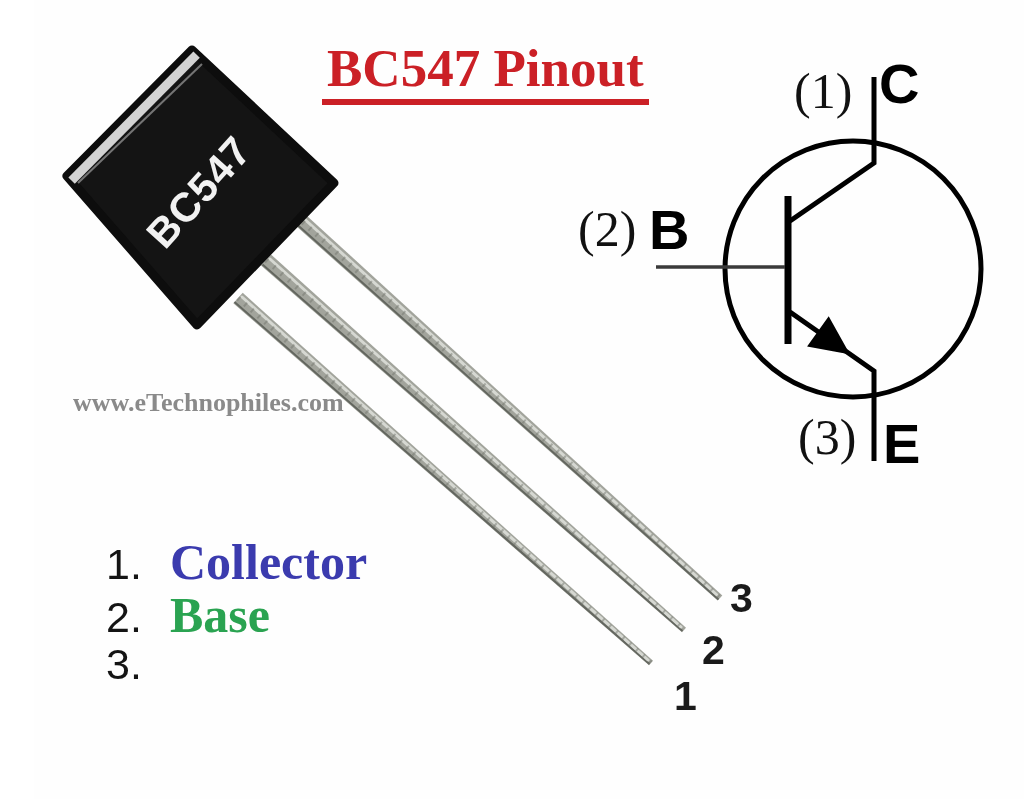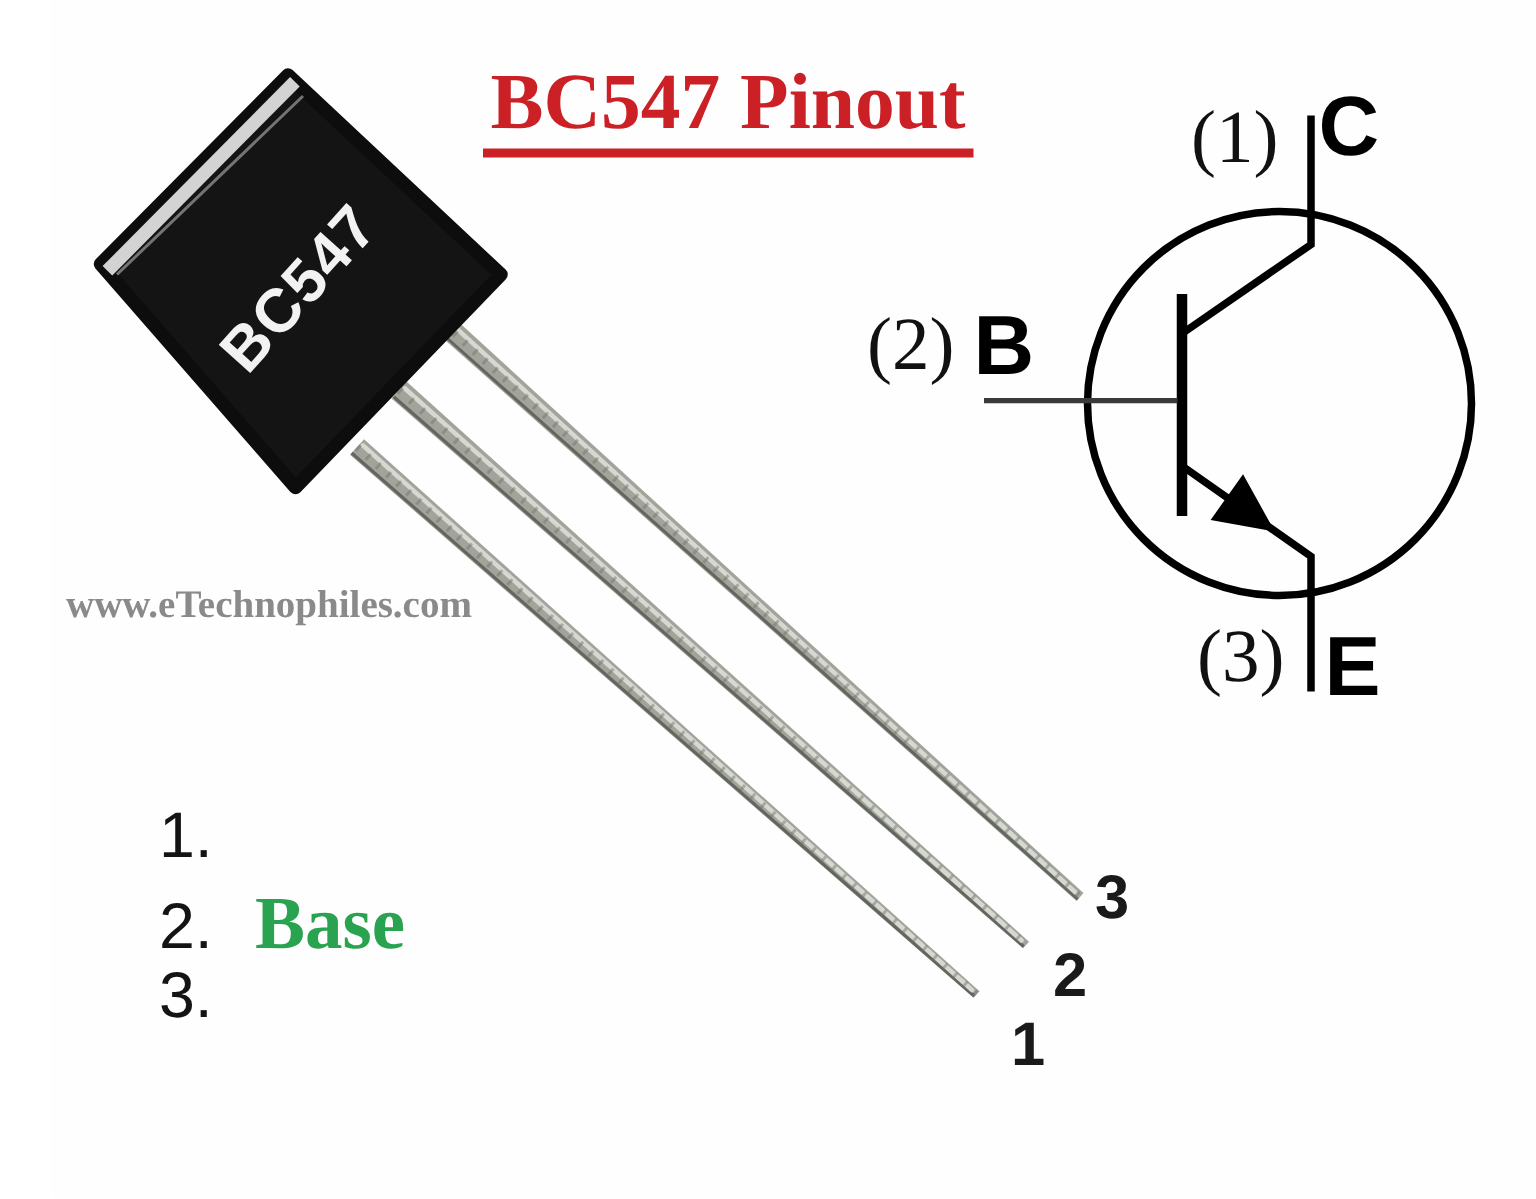--- a/index.html
+++ b/index.html
@@ -9,21 +9,21 @@
   
   .title{left:288px;top:42px;font-size:53px;font-weight:bold;letter-spacing:0px;
          border-bottom:6px solid currentColor;padding:0 5px 4px 5px;}
   
   .artwork{position:absolute;left:0;top:0;}
   
   .pkg-label{left:85px;top:168px;width:160px;height:48px;display:flex;align-items:center;justify-content:center;
              transform:rotate(-48deg);color:#f2f2f2;font-family:"Liberation Sans",sans-serif;
              font-weight:bold;font-size:41px;letter-spacing:1px;}
   
-  .watermark{left:10px;top:390px;font-size:26px;font-weight:bold;}
+  .watermark{left:39px;top:390px;font-size:26px;font-weight:bold;}
   
   .pin-num{font-size:50px;color:#111;}
   .pin-letter{font-family:"Liberation Sans",sans-serif;font-weight:bold;font-size:56px;color:#000;}
   
   .leg-num{font-family:"Liberation Sans",sans-serif;font-size:41px;font-weight:600;color:#1a1a1a;}
   
   .legend-row{position:absolute;left:72px;display:flex;align-items:baseline;gap:16px;}
   .legend-index{font-family:"Liberation Sans",sans-serif;font-size:43px;color:#141414;width:48px;}
   .legend-name{font-size:50px;font-weight:bold;}
 </style>
@@ -80,20 +80,21 @@
   <div class="abs pin-num" style="left:764px;top:412px;">(3)</div>
   <div class="abs pin-letter" style="left:849px;top:416px;">E</div>
 
   <div class="abs leg-num" style="left:696px;top:578px;">3</div>
   <div class="abs leg-num" style="left:668px;top:630px;">2</div>
   <div class="abs leg-num" style="left:640px;top:676px;">1</div>
 
   <div>
     <div class="legend-row" style="top:533px;">
       <span class="legend-index">1.</span>
+      <span class="legend-name" style="color: rgb(59, 59, 174);">Collector</span>
     </div>
     <div class="legend-row" style="top:586px;">
       <span class="legend-index">2.</span>
       <span class="legend-name" style="color: rgb(42, 163, 81);">Base</span>
     </div>
     <div class="legend-row" style="top:640px;">
       <span class="legend-index">3.</span>
     </div>
   </div>
 

